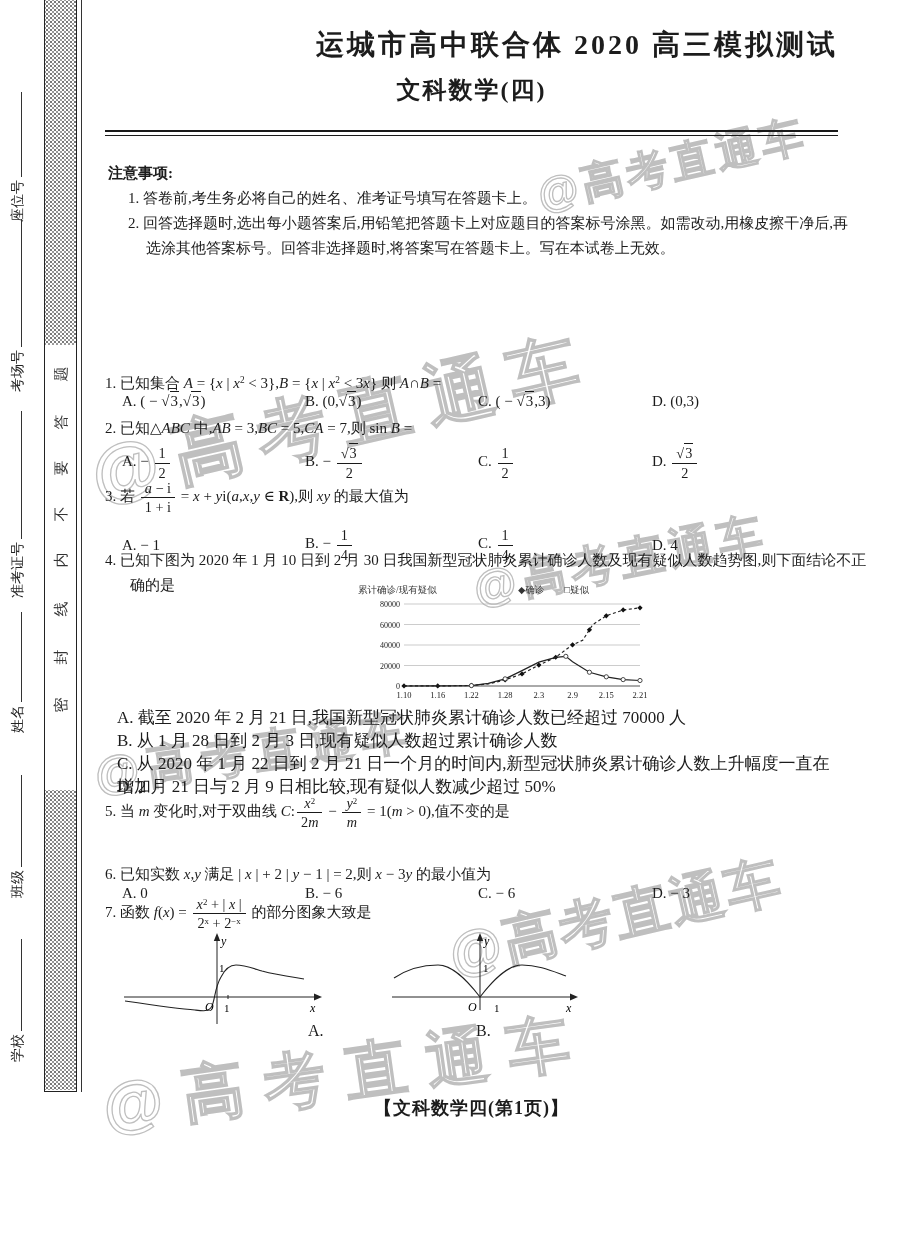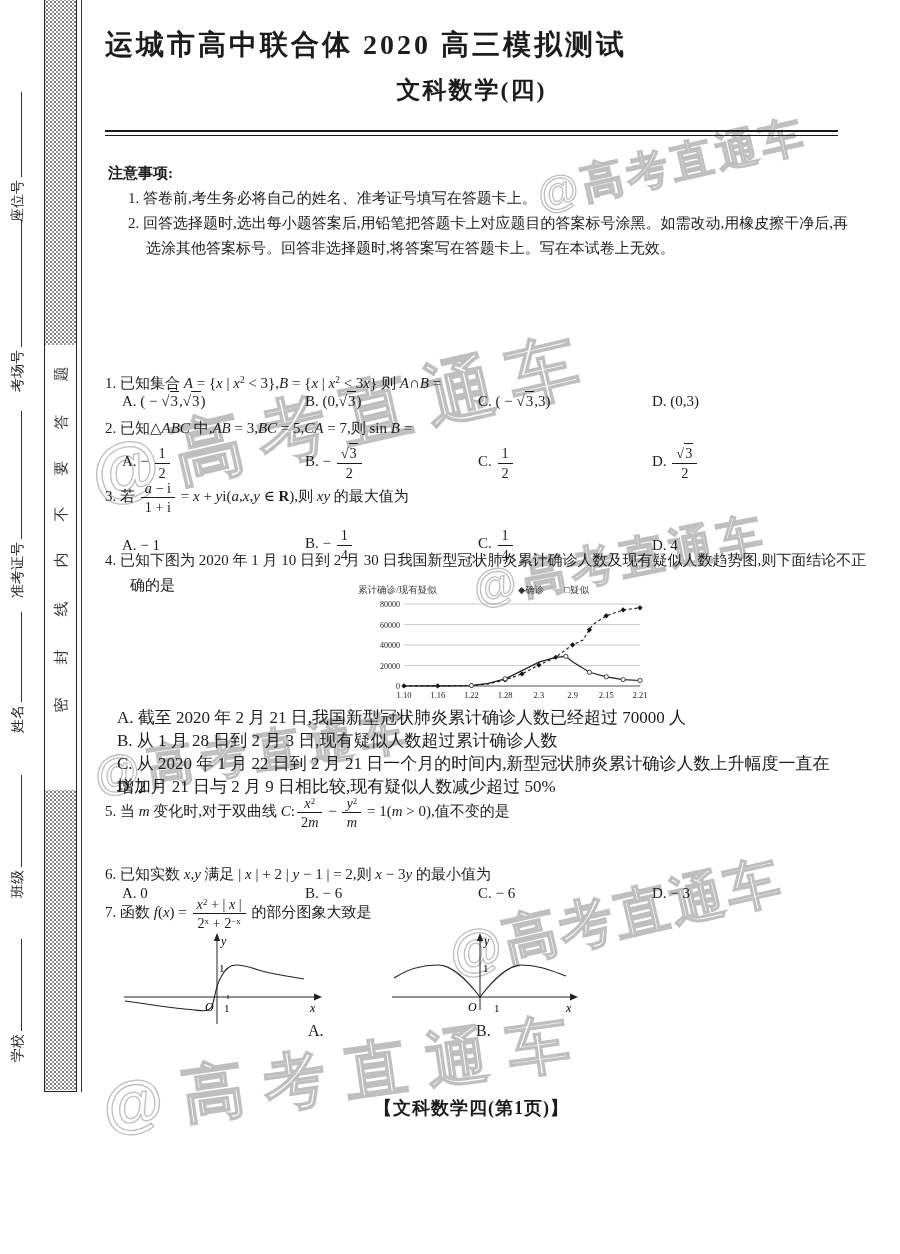--- a/index.html
+++ b/index.html
@@ -16,21 +16,21 @@
         background-image:radial-gradient(#7a7a7a 0.9px,transparent 1.05px),radial-gradient(#9a9a9a 0.9px,transparent 1.05px);
         background-size:4px 4px;background-position:0 0,2px 2px;}
   .seal-ch{position:absolute;left:7px;width:18px;font-size:15px;color:#333;
            transform:rotate(-90deg);}
   .strip-line2{position:absolute;left:81px;top:0;width:1px;height:1092px;background:#333;}
   
   .wm{position:absolute;font-family:"Liberation Sans","DejaVu Sans",sans-serif;font-weight:700;
       color:rgba(255,255,255,0.02);-webkit-text-stroke:1.3px #bfbfbf;white-space:nowrap;
       transform-origin:0 50%;pointer-events:none;}
   
-  .title{left:105px;width:733px;top:26px;text-align:left;font-size:28px;font-weight:700;letter-spacing:3px;}
+  .title{left:105px;width:733px;top:26px;text-align:right;font-size:28px;font-weight:700;letter-spacing:3px;}
   .subtitle{left:105px;width:733px;top:74px;text-align:center;font-size:24px;font-weight:700;letter-spacing:2px;}
   .rule{left:105px;width:733px;top:130px;height:3px;border-top:2px solid #1a1a1a;border-bottom:1px solid #1a1a1a;}
   
   .h15{font-size:15px;line-height:25px;}
   .bold{font-weight:700;}
   .hang{padding-left:18px;text-indent:-18px;}
   .hang25{padding-left:25px;text-indent:-25px;}
   .opts{position:absolute;left:105px;width:737px;display:grid;
         grid-template-columns:183px 173px 174px 1fr;padding-left:17px;box-sizing:border-box;
         font-size:15px;align-items:center;font-family:Liberation Serif, serif;}

